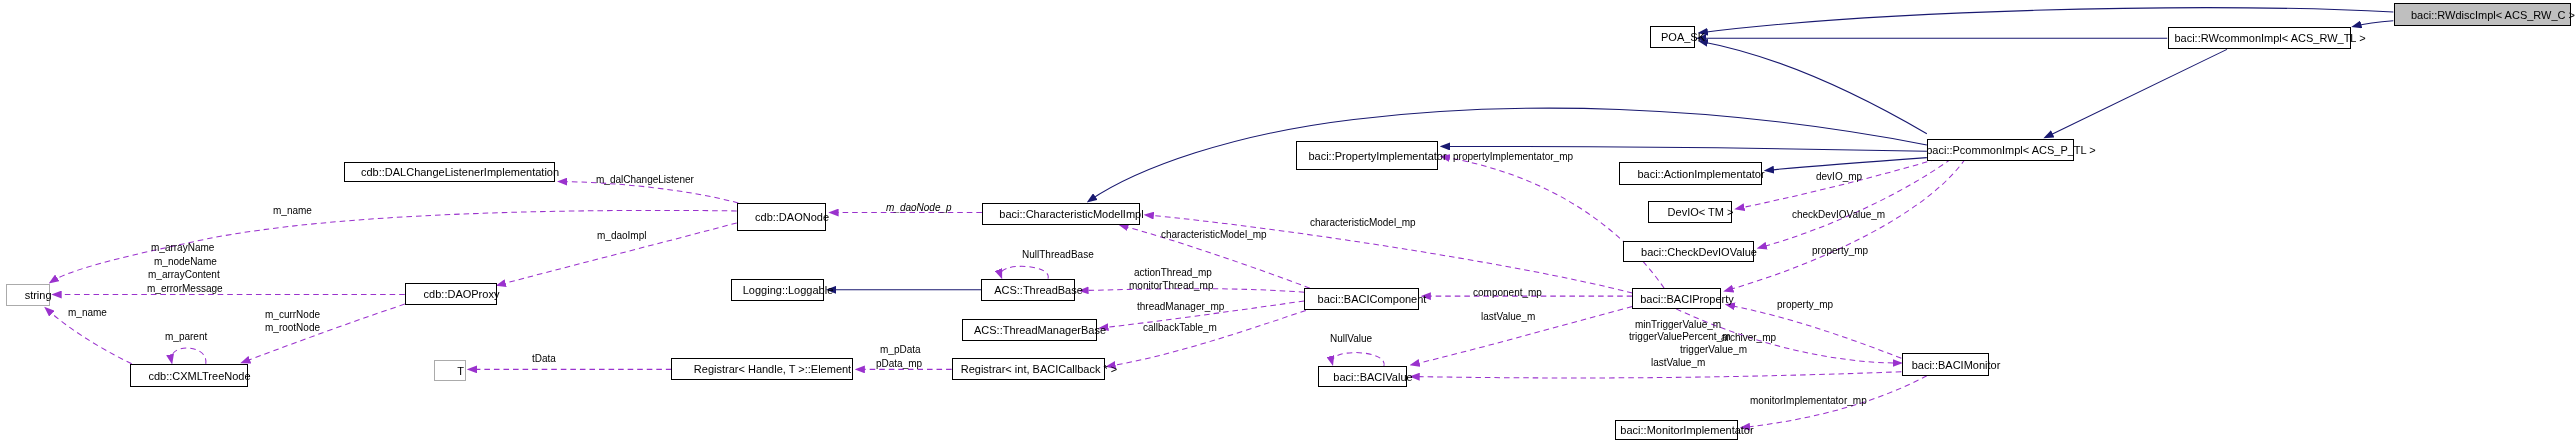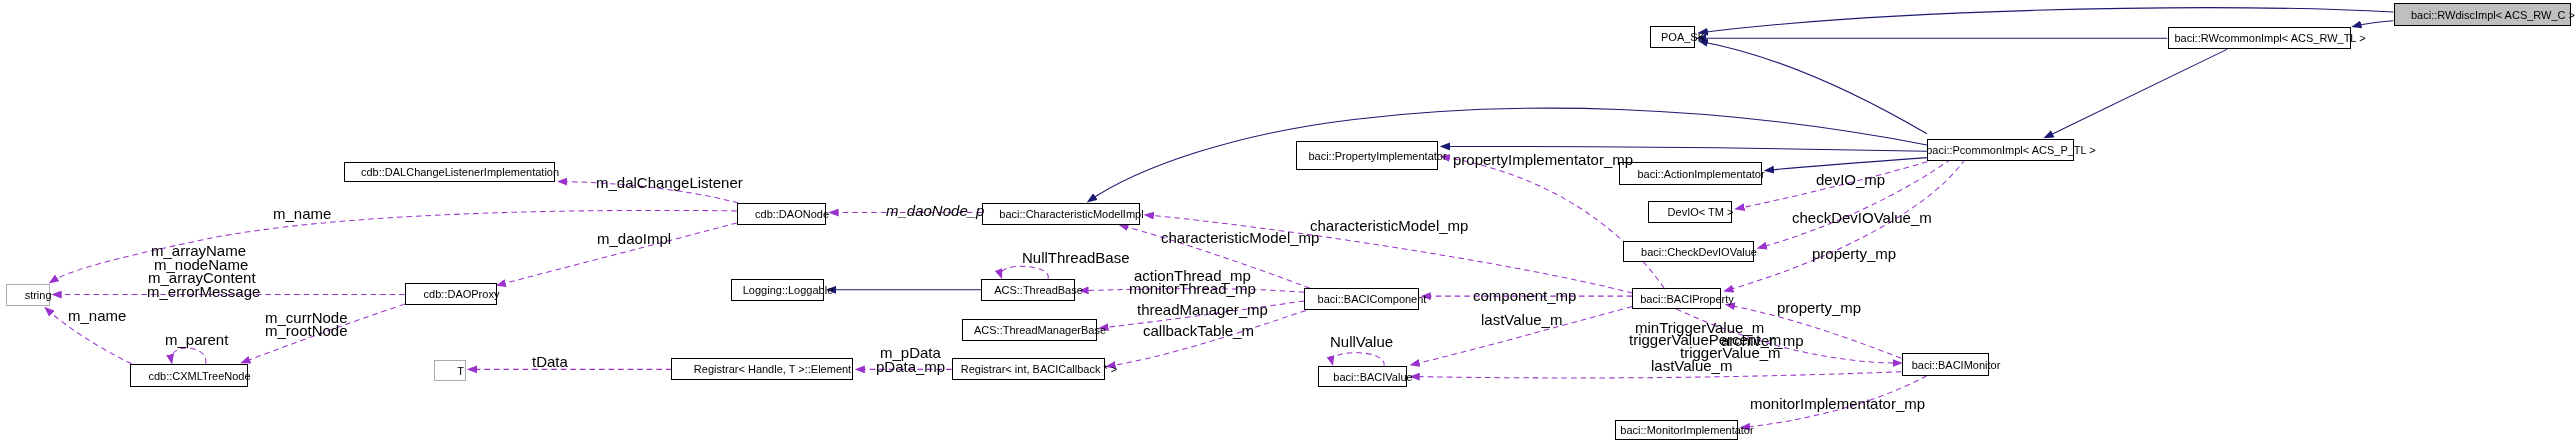--- a/index.html
+++ b/index.html
@@ -11,21 +11,21 @@
   .edge.inh{stroke:var(--c-inh);}
   .edge.use{stroke:var(--c-use);stroke-dasharray:7 5;}
   .arrow-inh{fill:var(--c-inh);}
   .arrow-use{fill:var(--c-use);}
   .node{position:absolute;box-sizing:border-box;background:var(--c-fill);
         border:0.8px solid var(--c-border);display:flex;align-items:center;
         justify-content:center;font-size:11px;color:#000;white-space:nowrap;
         cursor:pointer;z-index:2;padding-left:21px;}
   .node.external{border-color:var(--c-ext);}
   .node.selected{background:var(--c-sel);border-width:1.6px;}
-  .edge-label{position:absolute;font-size:15px;color:#000;white-space:nowrap;z-index:3;}
+  .edge-label{position:absolute;font-size:10px;color:#000;white-space:nowrap;z-index:3;}
 </style>
 </head>
 <body style="background: rgb(255, 255, 255);">
 
 <div id="stage">
   <svg id="edge-layer" width="2576" height="445" viewBox="0 0 3235 559">
     <defs>
       <marker id="arrow-inh" markerUnits="userSpaceOnUse" markerWidth="13" markerHeight="10" refX="9" refY="5" orient="auto">
         <path class="arrow-inh" d="M0,0 L13,5 L0,10 z"></path>
       </marker>
@@ -77,21 +77,21 @@
     <div class="node" style="left: 1296px; top: 141px; width: 142px; height: 29px;">baci::PropertyImplementator</div>
     <div class="node" style="left: 1619px; top: 162px; width: 143px; height: 23px;">baci::ActionImplementator</div>
     <div class="node" style="left: 1648px; top: 201px; width: 84px; height: 21.5px;">DevIO&lt; TM &gt;</div>
     <div class="node" style="left: 1623px; top: 241px; width: 131px; height: 21px;">baci::CheckDevIOValue</div>
     <div class="node" style="left: 1632px; top: 288px; width: 89px; height: 21px;">baci::BACIProperty</div>
     <div class="node" style="left: 1902px; top: 353px; width: 87px; height: 23px;">baci::BACIMonitor</div>
     <div class="node" style="left: 1615px; top: 420px; width: 123px; height: 20px;">baci::MonitorImplementator</div>
     <div class="node" style="left: 1304px; top: 288px; width: 115px; height: 22px;">baci::BACIComponent</div>
     <div class="node" style="left: 1318px; top: 366px; width: 89px; height: 21px;">baci::BACIValue</div>
     <div class="node" style="left: 982px; top: 203px; width: 158px; height: 22px;">baci::CharacteristicModelImpl</div>
-    <div class="node" style="left: 737px; top: 203px; width: 89px; height: 22px;">cdb::DAONode</div>
+    <div class="node" style="left: 737px; top: 203px; width: 89px; height: 28px;">cdb::DAONode</div>
     <div class="node" style="left: 344px; top: 162px; width: 211px; height: 20px;">cdb::DALChangeListenerImplementation</div>
     <div class="node external" style="left: 5.6px; top: 284px; width: 44px; height: 22px;">string</div>
     <div class="node" style="left: 405px; top: 283px; width: 92px; height: 22px;">cdb::DAOProxy</div>
     <div class="node" style="left: 130px; top: 364px; width: 118px; height: 23px;">cdb::CXMLTreeNode</div>
     <div class="node" style="left: 731px; top: 279px; width: 93px; height: 21.5px;">Logging::Loggable</div>
     <div class="node" style="left: 981px; top: 279px; width: 94px; height: 21.5px;">ACS::ThreadBase</div>
     <div class="node" style="left: 962px; top: 319px; width: 135px; height: 21.5px;">ACS::ThreadManagerBase</div>
     <div class="node" style="left: 671px; top: 358px; width: 182px; height: 21.5px;">Registrar&lt; Handle, T &gt;::Element</div>
     <div class="node" style="left: 952px; top: 358px; width: 153px; height: 21.5px;">Registrar&lt; int, BACICallback * &gt;</div>
     <div class="node external" style="left: 434px; top: 360px; width: 32px; height: 21px;">T</div>

